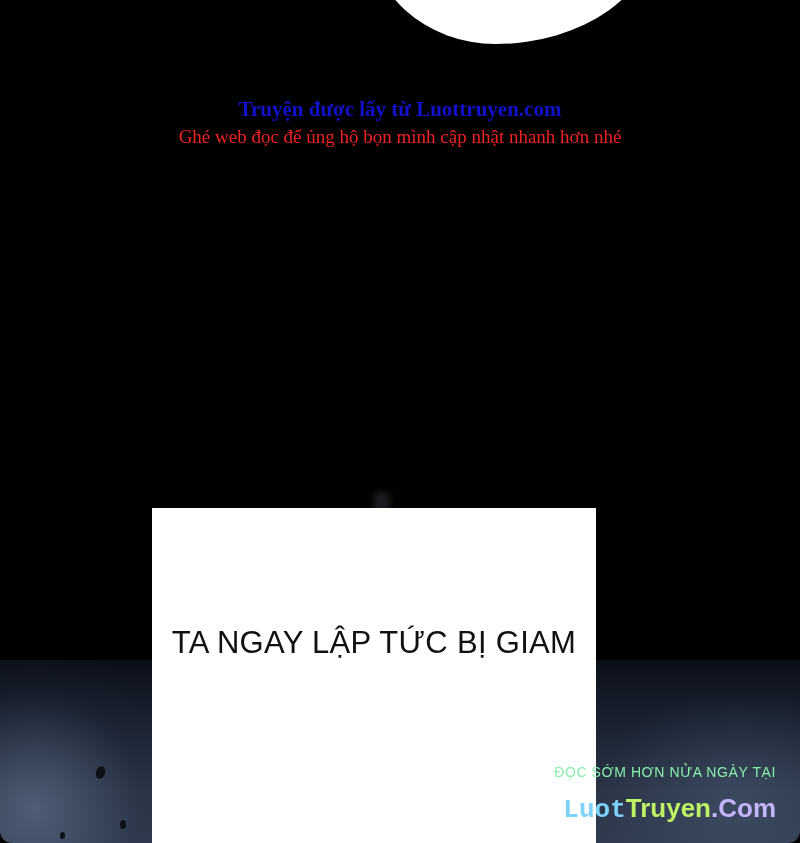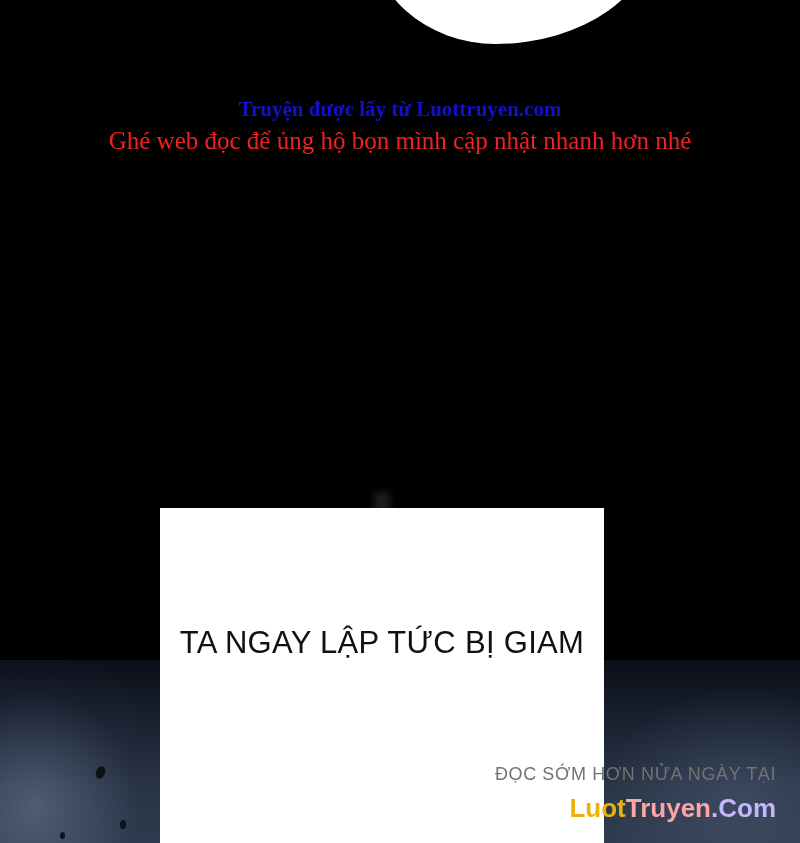--- a/index.html
+++ b/index.html
@@ -7,20 +7,21 @@
     padding: 0;
     background: #000;
   }
   #page {
     position: relative;
     width: 800px;
     height: 843px;
     background: #000000;
     overflow: hidden;
     font-family: "Liberation Serif", serif;
+    border-radius: 12px;
   }
 
   
   .top-shape {
     position: absolute;
     left: 368px;
     top: -76px;
     width: 288px;
     height: 120px;
     background: #ffffff;
@@ -43,21 +44,21 @@
     white-space: nowrap;
   }
   .promo-line2 {
     font-size: 21px;
     font-weight: bold;
     color: #1111cc;
     text-decoration: underline;
     white-space: nowrap;
   }
   .promo-line3 {
-    font-size: 25px;
+    font-size: 19px;
     color: #ee2222;
     white-space: nowrap;
     margin-top: 2px;
   }
 
   
   .faint-streak {
     position: absolute;
     left: 374px;
     top: 492px;
@@ -121,21 +122,20 @@
   }
 
   
   .panel {
     position: absolute;
     left: 152px;
     top: 508px;
     width: 444px;
     height: 335px;
     background: #ffffff;
-    margin-left: 8px;
   }
   .panel-text {
     position: absolute;
     left: 0;
     right: 0;
     top: 113px;
     text-align: center;
     color: #111111;
     font-size: 31px;
     line-height: 1.42;
@@ -146,33 +146,33 @@
 
   
   .wm {
     position: absolute;
     right: 24px;
     text-align: right;
     font-family: "Liberation Sans", sans-serif;
   }
   .wm-top {
     top: 764px;
-    color: #737373;
-    font-size: 18px;
+    color: #86efac;
+    font-size: 14px;
     letter-spacing: 0.6px;
     white-space: nowrap;
   }
   .wm-bottom {
     top: 793px;
     font-size: 26px;
     font-weight: bold;
     white-space: nowrap;
   }
-  .wm-luot { color: #eab308; }
-  .wm-truyen { color: #fca5a5; }
+  .wm-luot { color: #7dd3fc; font-family: Liberation Mono, monospace; }
+  .wm-truyen { color: #bef264; }
   .wm-com { color: #c4b5fd; }
 </style>
 </head>
 <body>
 
 <div id="page">
 
   <div class="top-shape"></div>
 
   <div class="promo">

